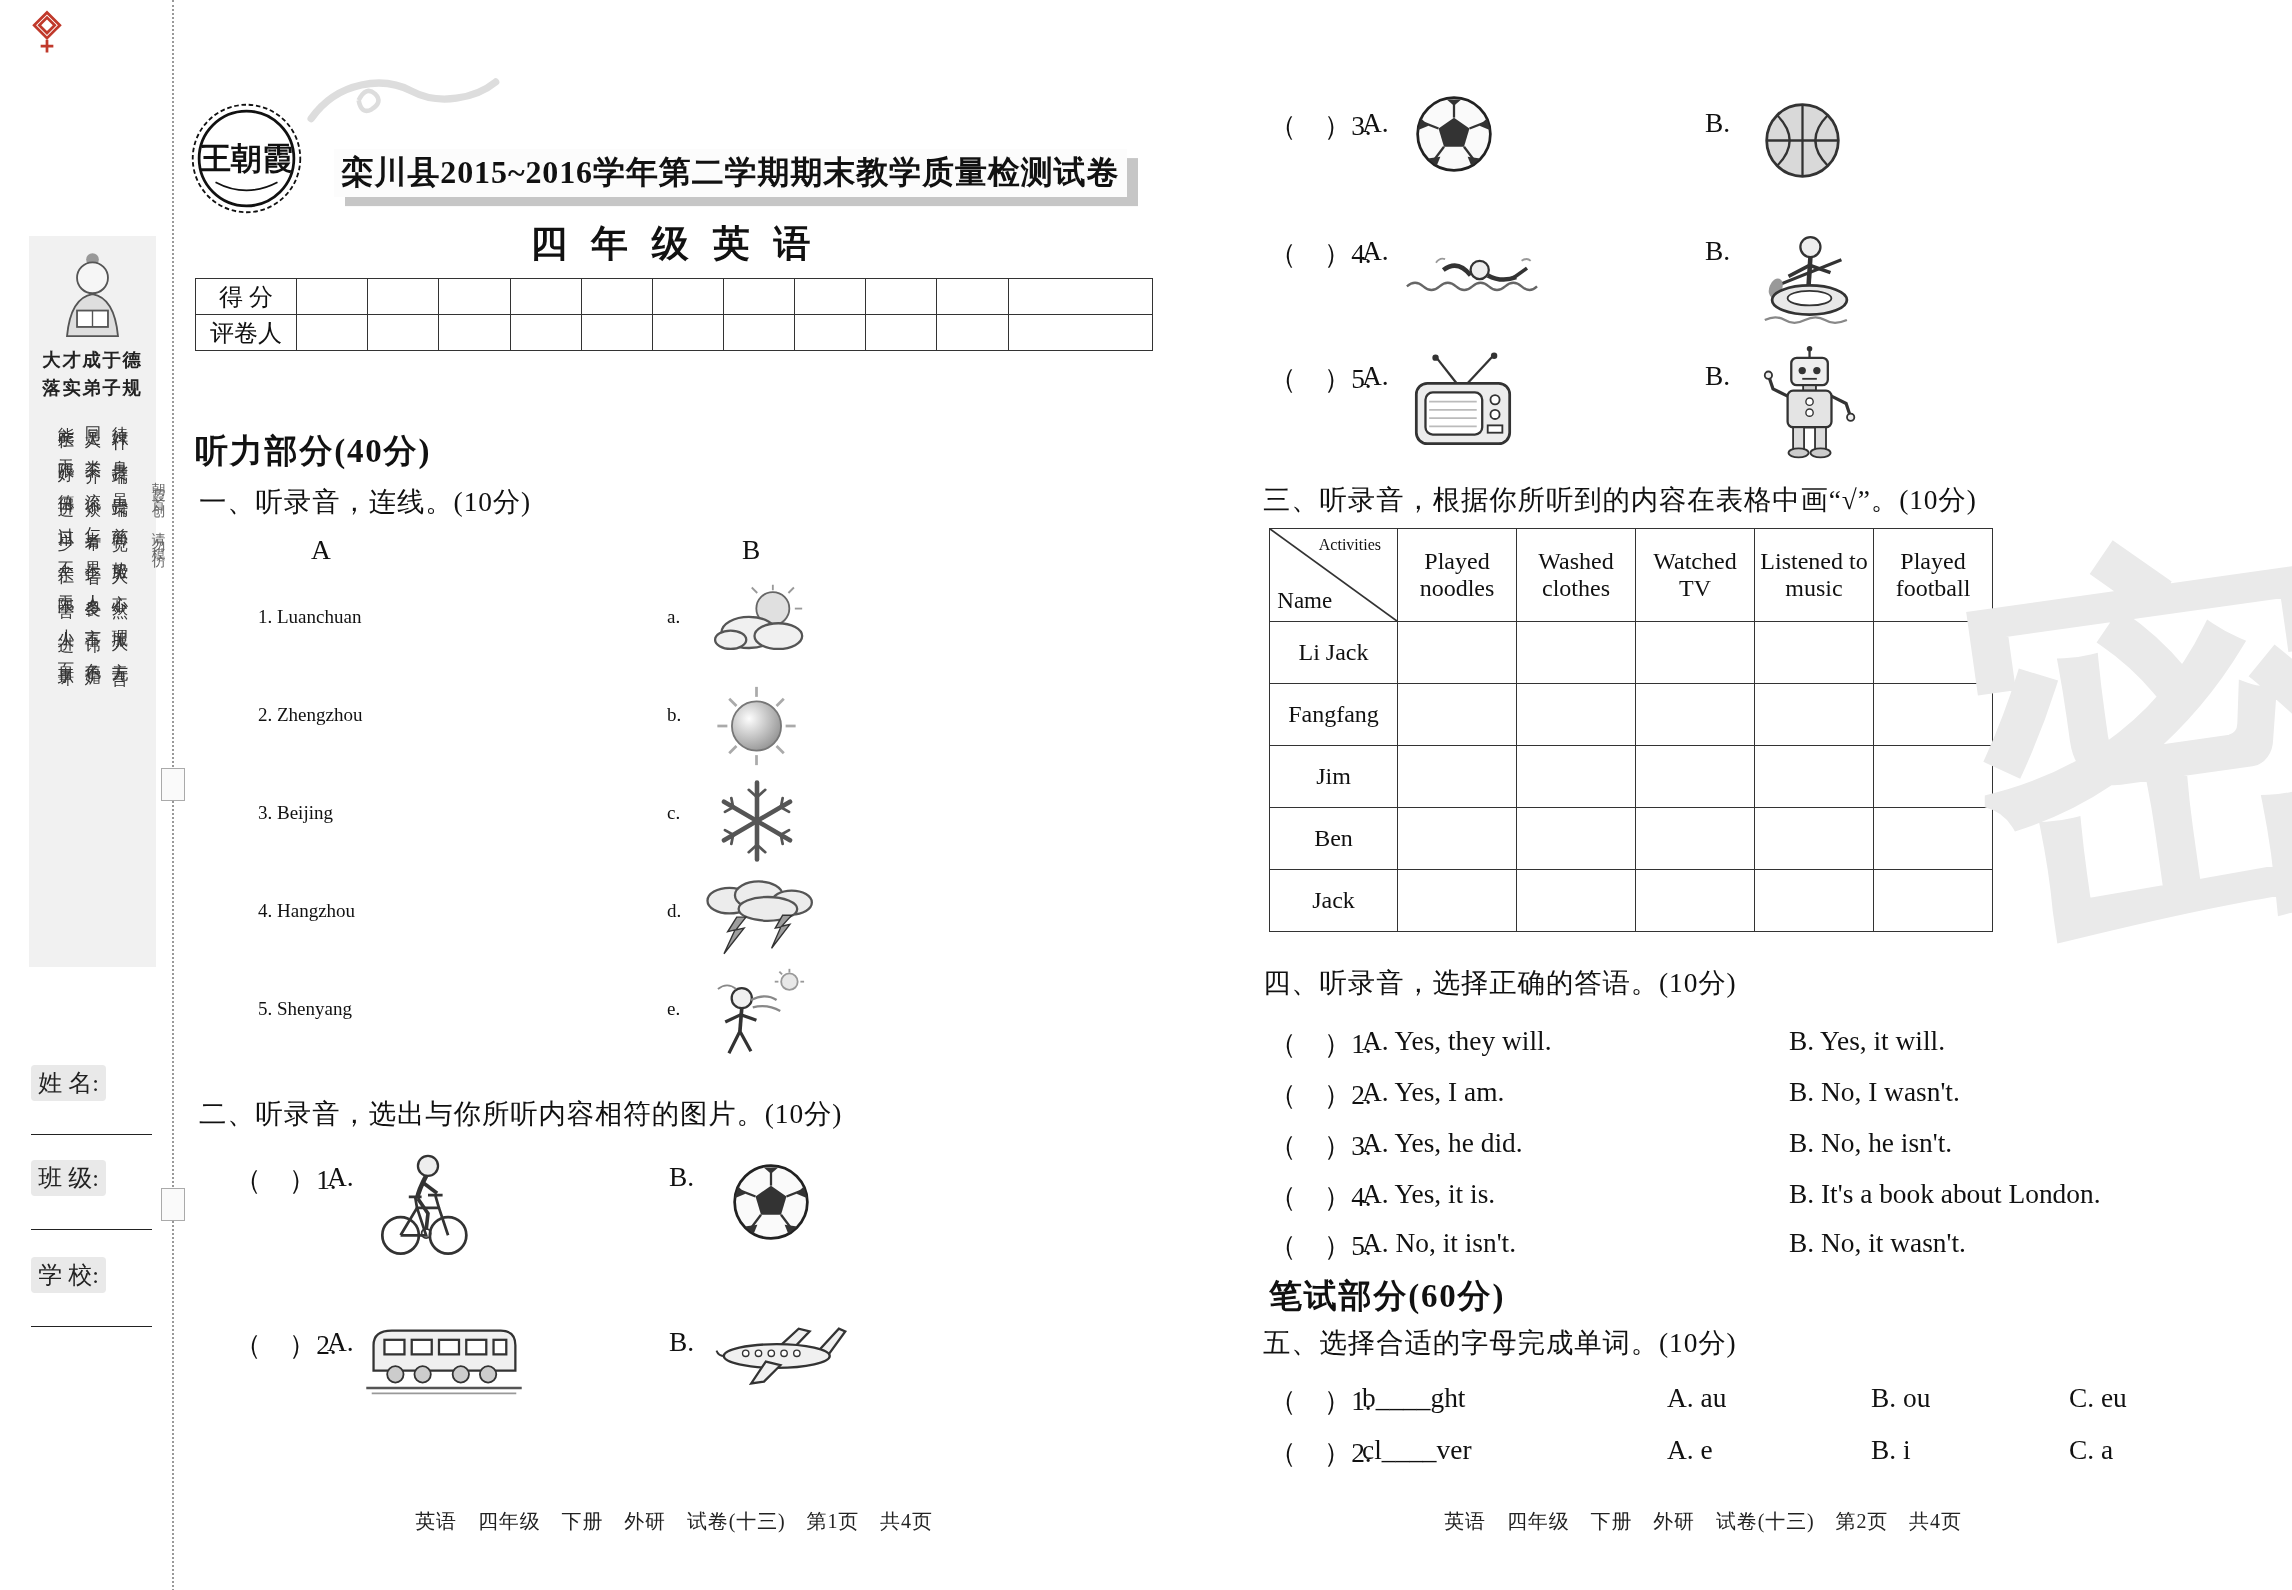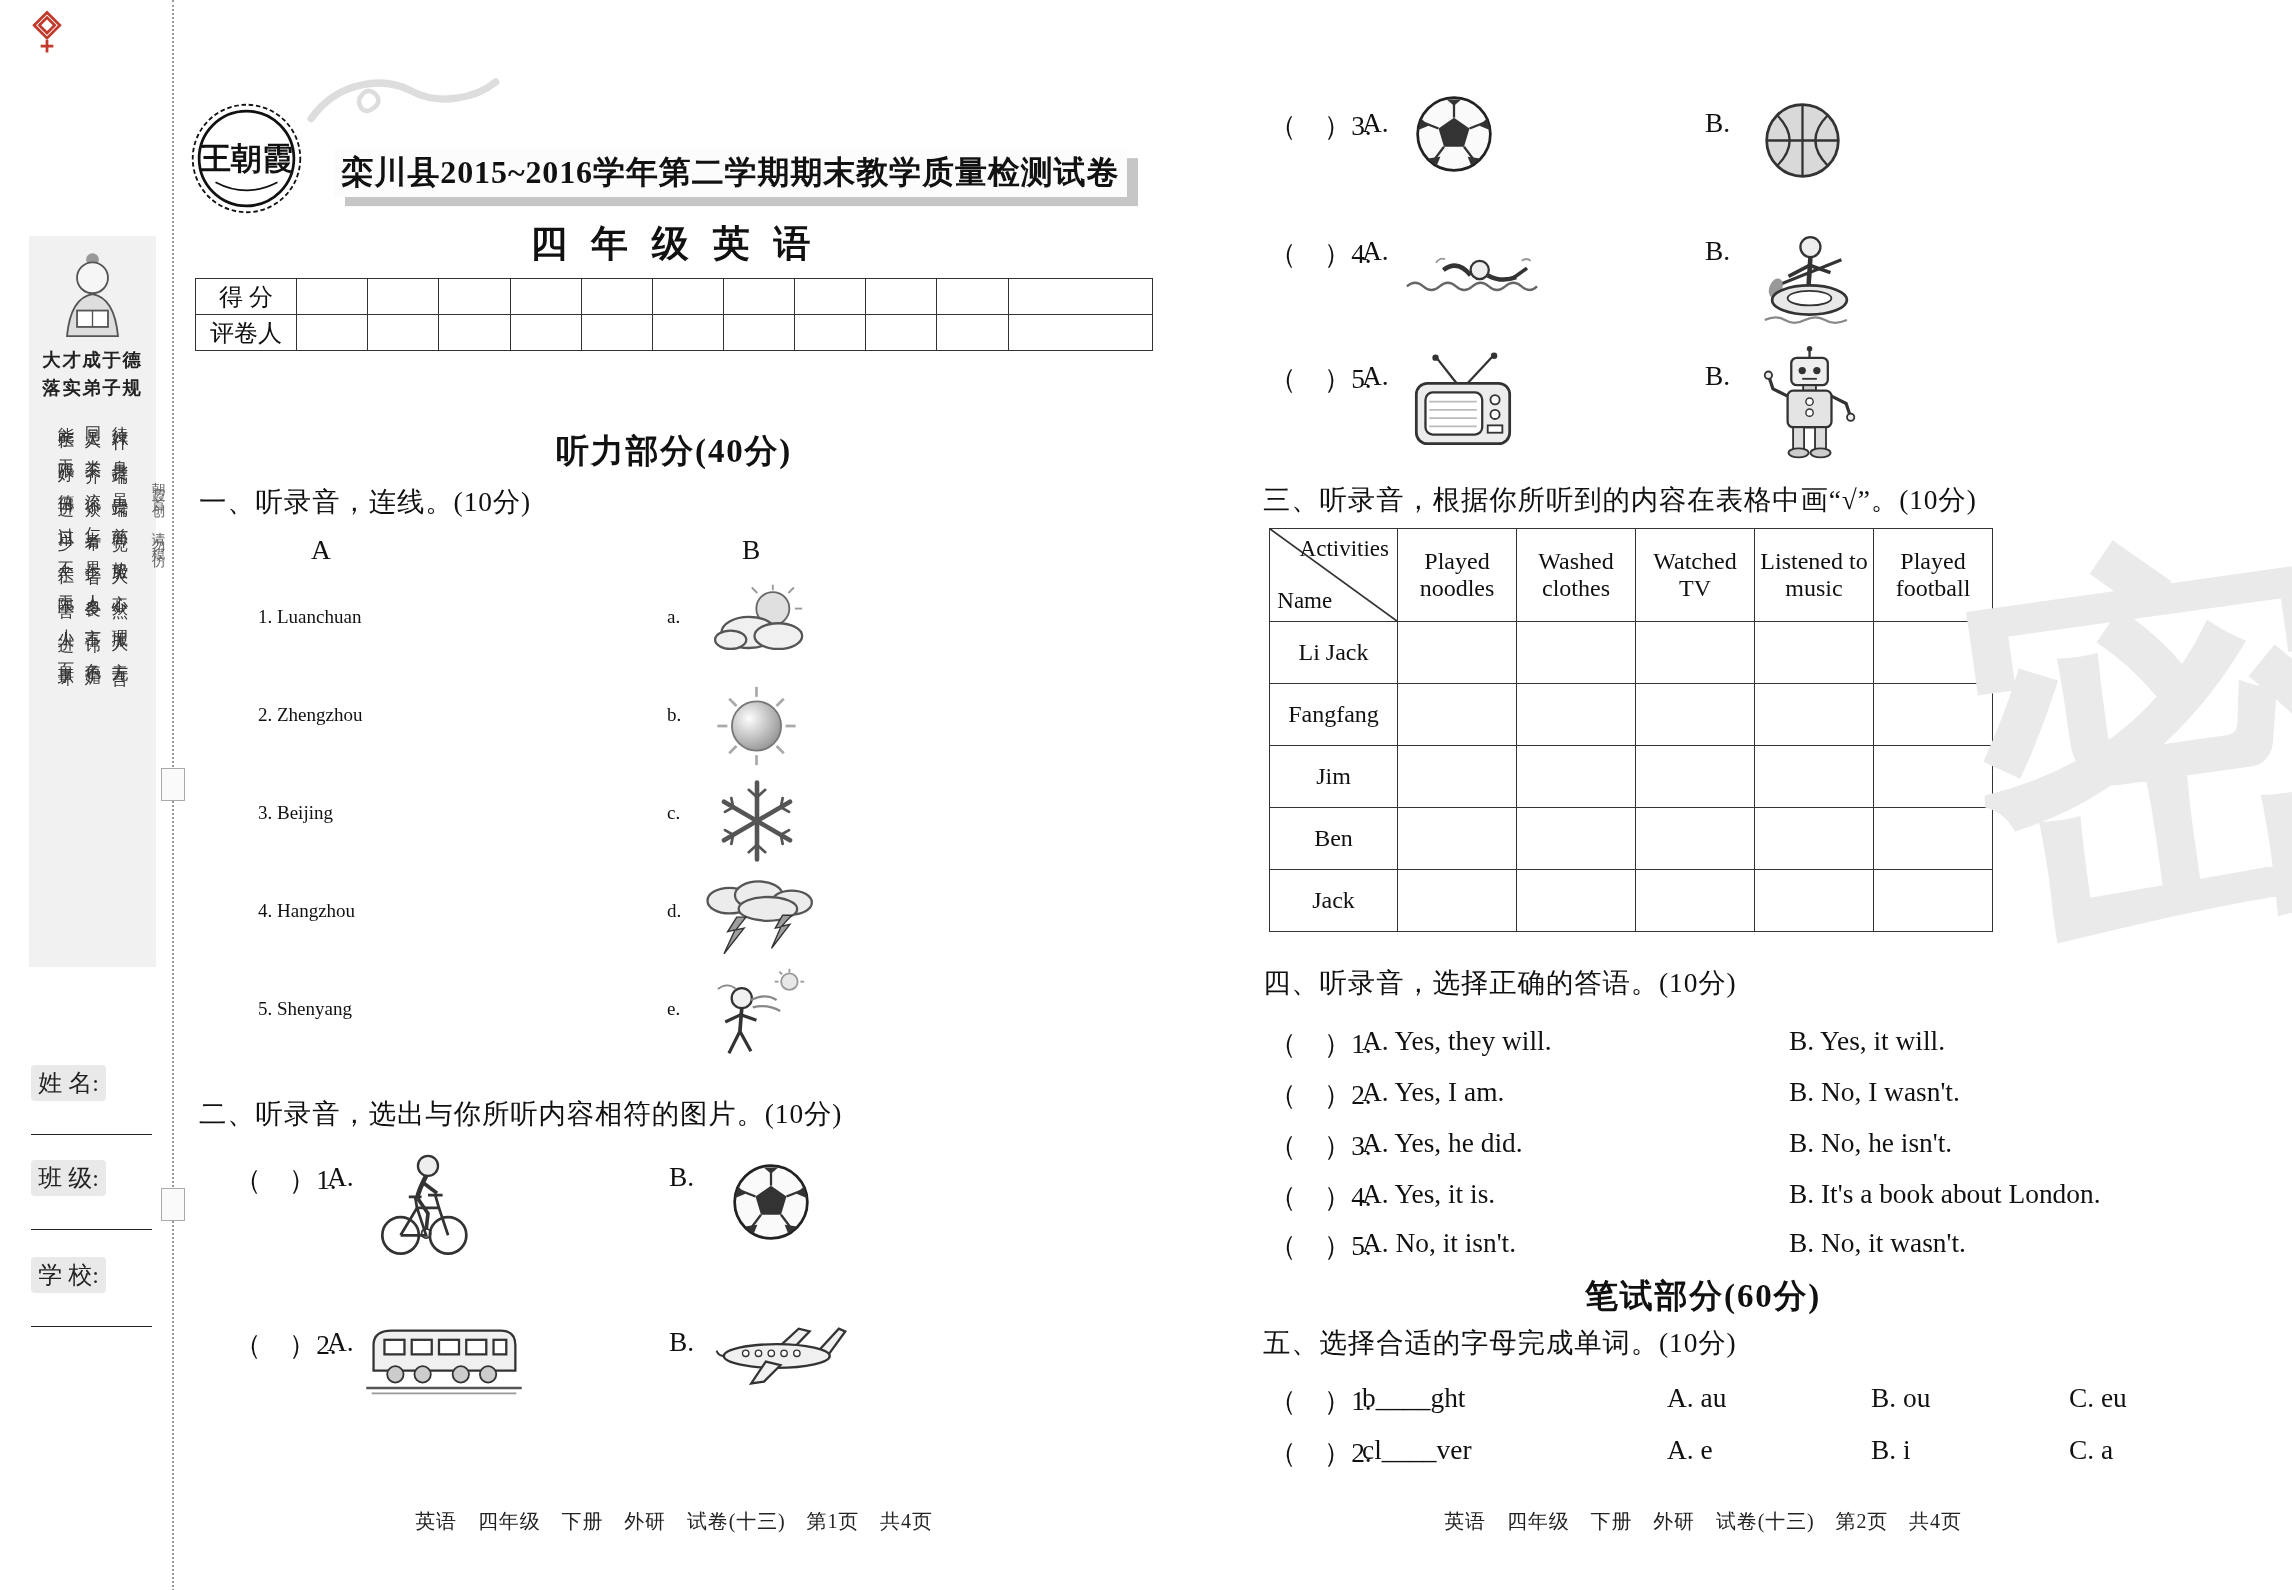--- a/index.html
+++ b/index.html
@@ -26,26 +26,26 @@
           font-size:32px;font-weight:bold;letter-spacing:0.9px;}
   .subtitle{position:absolute;left:195px;top:219px;width:958px;text-align:center;
             font-size:37px;font-weight:bold;letter-spacing:7.3px;}
   
   table{border-collapse:collapse;table-layout:fixed;}
   .score-table{width:958px;}
   .score-table td{border:1.8px solid #333;text-align:center;font-size:24px;height:35px;padding:0;}
   .act-table{width:722px;}
   .act-table td{border:1.8px solid #333;text-align:center;font-size:24px;padding:1.8px;}
   .act-table td.corner{position:relative;padding:0;}
-  .c-top{position:absolute;top:7.3px;right:8px;font-size:23px;}
+  .c-top{position:absolute;top:7.3px;right:16px;font-size:16px;}
   .c-bot{position:absolute;bottom:7.3px;left:7.3px;font-size:23px;}
   .diag{position:absolute;left:0;top:0;width:100%;height:100%;}
   .nm{font-size:25px;}
   
-  .part-title{font-size:33px;font-weight:bold;text-align:center;letter-spacing:1.8px;}
+  .part-title{font-size:33px;font-weight:bold;letter-spacing:1.8px;}
   .sec-title{font-size:27.4px;letter-spacing:0.9px;}
   .en{font-size:27.4px;}
   .match-label,.match-letter{font-size:19px;}
   .footer{font-size:20px;text-align:center;color:#222;letter-spacing:0.9px;}
   .watermark{position:absolute;left:1965px;top:548px;font-size:393px;font-weight:bold;
              color:#eaeaea;transform:rotate(-8deg);line-height:1;user-select:none;}
   svg{display:block;}
 </style>
 </head>
 <body>

